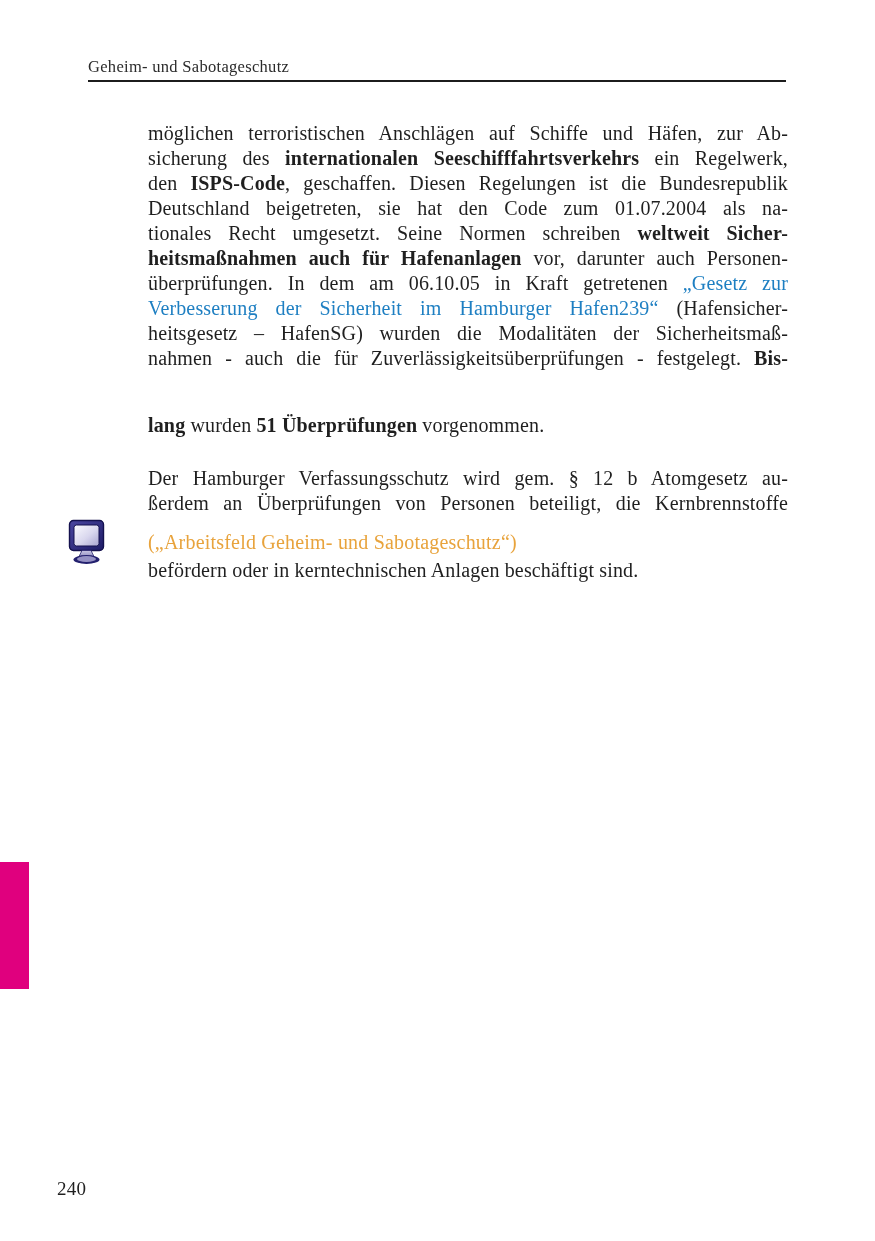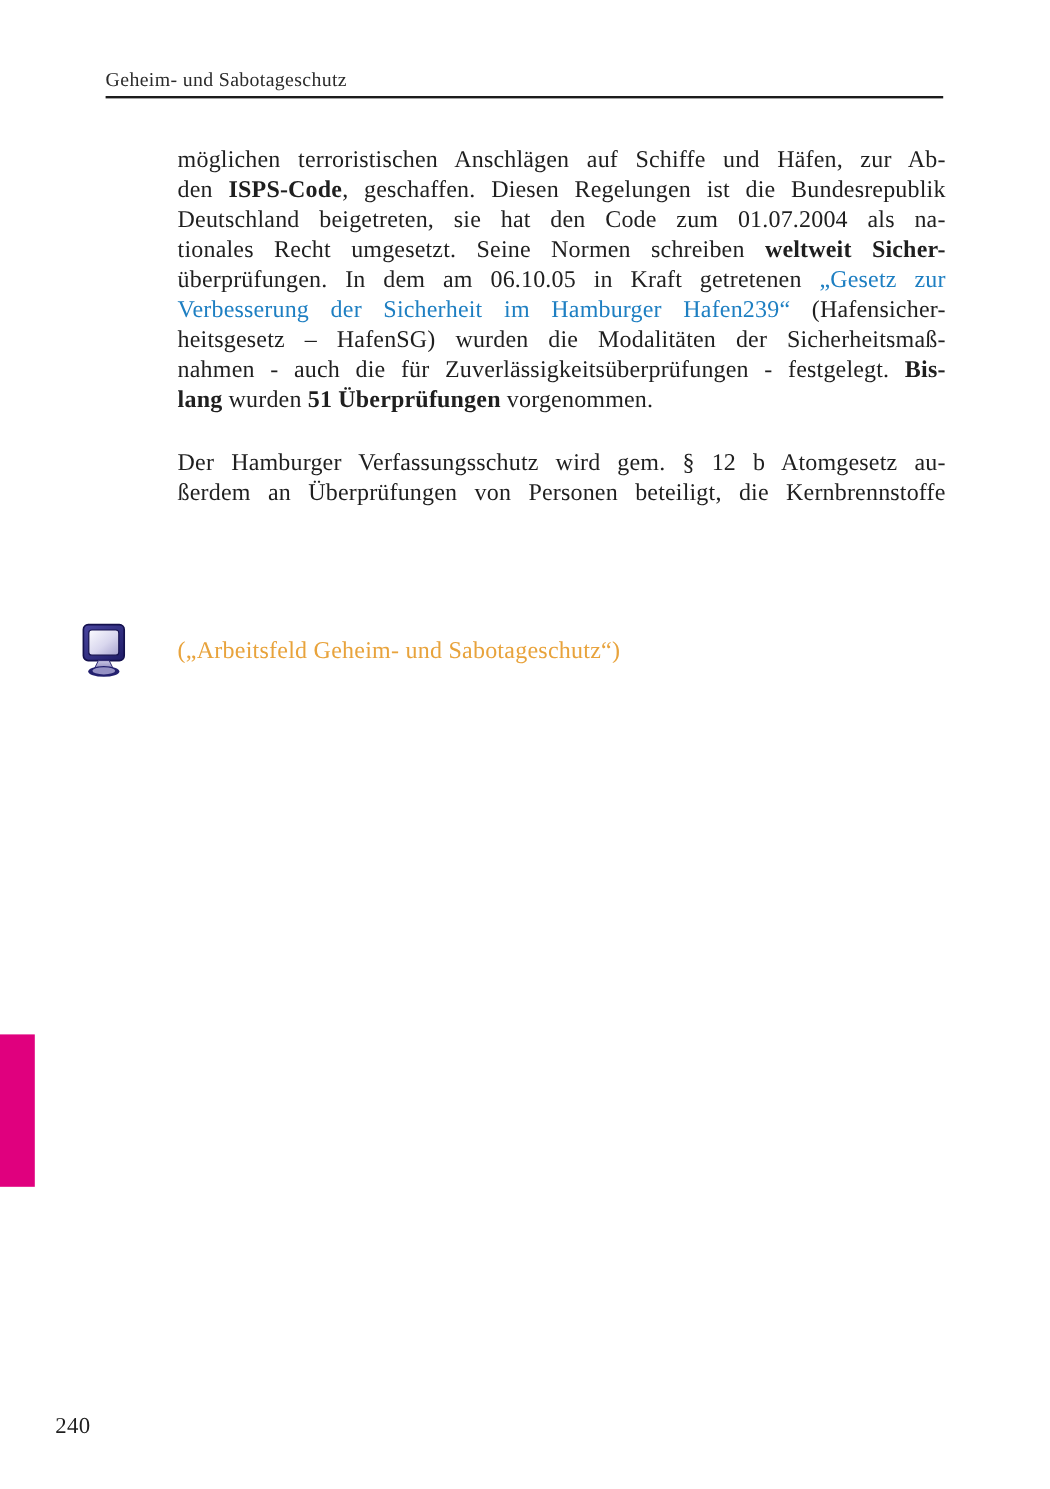--- a/index.html
+++ b/index.html
@@ -39,21 +39,21 @@
     width: 640px;
     font-size: 20px;
     line-height: 25px;
     letter-spacing: 0.15px;
   }
   .paragraph { margin: 0 0 28px 0; }
   .line {
     text-align: justify;
     text-align-last: justify;
   }
-  .line.last { text-align-last: left; }
+  .line.last { text-align-last: left; margin-top: 42px; }
   .b { font-weight: bold; }
   .l { color: #1e7fc2; }
 
   
   .note-icon {
     position: absolute;
     left: 68px;
     top: 519px;
     width: 38px;
     height: 48px;
@@ -74,50 +74,53 @@
     left: 0;
     top: 862px;
     width: 29px;
     height: 127px;
     background: #e0007e;
   }
 
   
   .page-number {
     position: absolute;
-    left: 46px;
+    left: 57px;
     top: 1178px;
     font-size: 19px;
     letter-spacing: 0.3px;
     color: #1f1f1f;
   }
 </style>
 </head>
 <body>
 
 <div class="page">
 
   <div class="running-header">Geheim- und Sabotageschutz</div>
   <div class="header-rule"></div>
 
   <div class="article-body">
       <div class="paragraph">
         <div class="line"><span>möglichen terroristischen Anschlägen auf Schiffe und Häfen, zur Ab-</span></div>
+        <div class="line"><span>sicherung des </span><span class="b">internationalen Seeschifffahrtsverkehrs</span><span> ein Regelwerk,</span></div>
         <div class="line"><span>den </span><span class="b">ISPS-Code</span><span>, geschaffen. Diesen Regelungen ist die Bundesrepublik</span></div>
         <div class="line"><span>Deutschland beigetreten, sie hat den Code zum 01.07.2004 als na-</span></div>
         <div class="line"><span>tionales Recht umgesetzt. Seine Normen schreiben </span><span class="b">weltweit Sicher-</span></div>
+        <div class="line"><span class="b">heitsmaßnahmen auch für Hafenanlagen</span><span> vor, darunter auch Personen-</span></div>
         <div class="line"><span>überprüfungen. In dem am 06.10.05 in Kraft getretenen </span><span class="l">„Gesetz zur</span></div>
         <div class="line"><span class="l">Verbesserung der Sicherheit im Hamburger Hafen239“</span><span> (Hafensicher-</span></div>
         <div class="line"><span>heitsgesetz – HafenSG) wurden die Modalitäten der Sicherheitsmaß-</span></div>
         <div class="line"><span>nahmen - auch die für Zuverlässigkeitsüberprüfungen - festgelegt. </span><span class="b">Bis-</span></div>
         <div class="line last"><span class="b">lang</span><span> wurden </span><span class="b">51 Überprüfungen</span><span> vorgenommen.</span></div>
       </div>
       <div class="paragraph">
         <div class="line"><span>Der Hamburger Verfassungsschutz wird gem. § 12 b Atomgesetz au-</span></div>
         <div class="line"><span>ßerdem an Überprüfungen von Personen beteiligt, die Kernbrennstoffe</span></div>
+        <div class="line last"><span>befördern oder in kerntechnischen Anlagen beschäftigt sind.</span></div>
       </div>
     </div>
 
   <div class="note-icon">
     <svg width="38" height="48" viewBox="0 0 38 48" xmlns="http://www.w3.org/2000/svg">
       <defs>
         <linearGradient id="frameGrad" x1="0" y1="0" x2="1" y2="1">
           <stop offset="0" stop-color="#4a46a0"></stop>
           <stop offset="1" stop-color="#1e1b66"></stop>
         </linearGradient>

